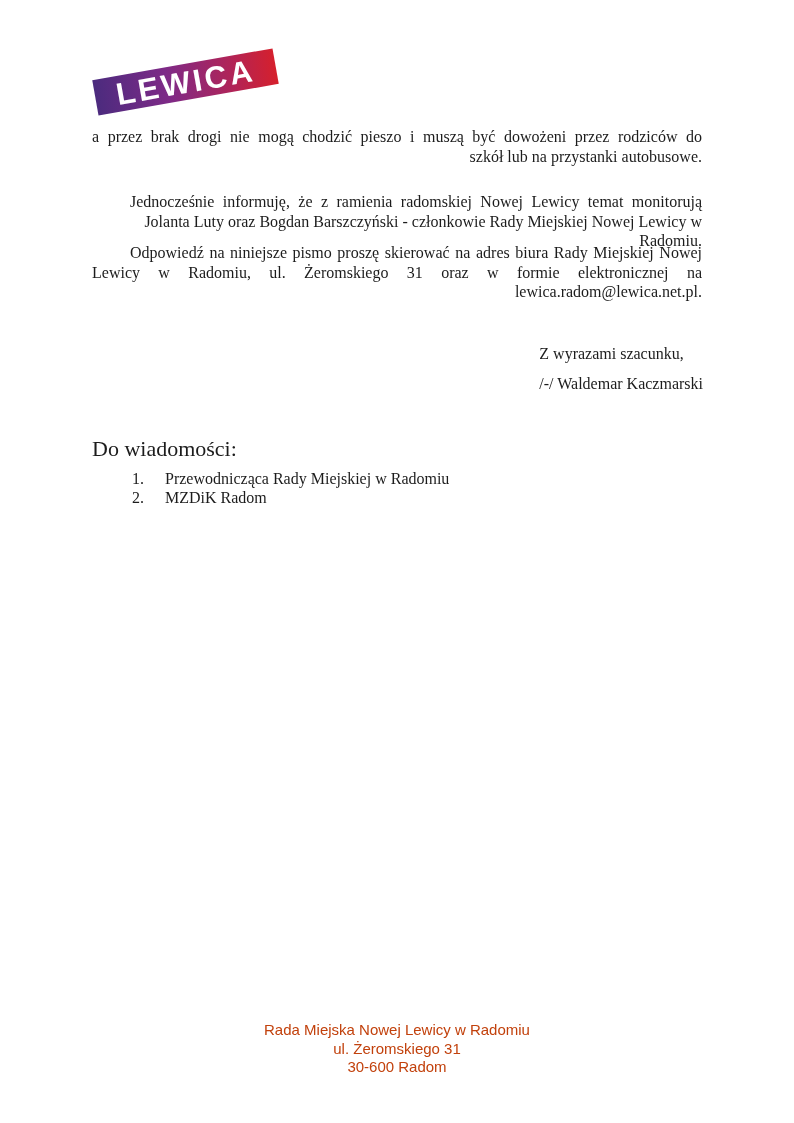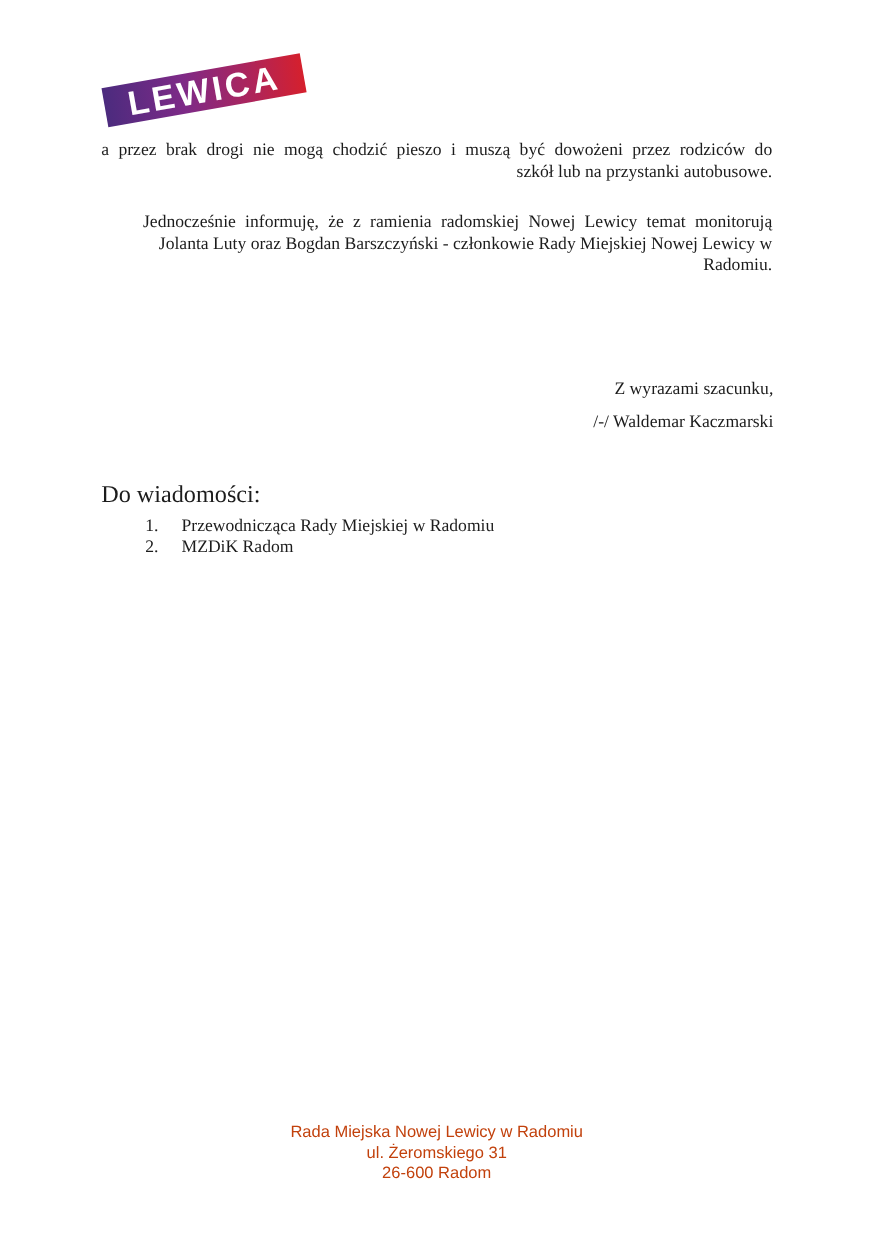--- a/index.html
+++ b/index.html
@@ -46,21 +46,20 @@
   .lastline { text-align: right; }
   .indent { text-indent: 38px; }
   .p1 { top: 127px; }
   .p2 { top: 192px; }
   .p3 { top: 243px; }
   
   .signature {
     position: absolute;
     top: 344px;
     right: 91px;
-    text-align: right;
     font-size: 16px;
     line-height: 19.5px;
   }
   .signature-name { margin-top: 10px; }
   
   .cc-heading {
     position: absolute;
     left: 92px;
     top: 439px;
     font-size: 22px;
@@ -100,20 +99,25 @@
   <div class="para p1">
     <div class="jline">a przez  brak drogi nie mogą  chodzić pieszo i muszą  być dowożeni przez rodziców do</div>
     <div class="lastline">szkół lub na przystanki autobusowe.</div>
   </div>
 
   <div class="para p2">
     <div class="jline indent">Jednocześnie  informuję, że z ramienia radomskiej Nowej Lewicy temat monitorują</div>
     <div class="lastline">Jolanta Luty oraz  Bogdan Barszczyński -  członkowie Rady Miejskiej Nowej Lewicy w Radomiu.</div>
   </div>
 
+  <div class="para p3">
+    <div class="jline indent">Odpowiedź na niniejsze pismo proszę skierować na adres biura Rady Miejskiej Nowej</div>
+    <div class="jline">Lewicy w Radomiu, ul. Żeromskiego 31 oraz w formie elektronicznej na</div>
+    <div class="lastline">lewica.radom@lewica.net.pl.</div>
+  </div>
 
   <div class="signature">
     <div class="signature-closing">Z wyrazami szacunku,</div>
     <div class="signature-name">/-/ Waldemar Kaczmarski</div>
   </div>
 
   <div class="cc-heading">Do  wiadomości:</div>
 
   <div class="cc-list">
     <div class="cc-item">
@@ -122,16 +126,16 @@
     </div>
     <div class="cc-item">
       <span class="cc-num">2.</span>
       <span class="cc-text">MZDiK  Radom</span>
     </div>
   </div>
 
   <div class="footer">
     <div>Rada Miejska Nowej Lewicy w Radomiu</div>
     <div>ul. Żeromskiego 31</div>
-    <div>26-600 Radom</div>
+    <div>30-600 Radom</div>
   </div>
 
 </div>
 
 </body></html>

